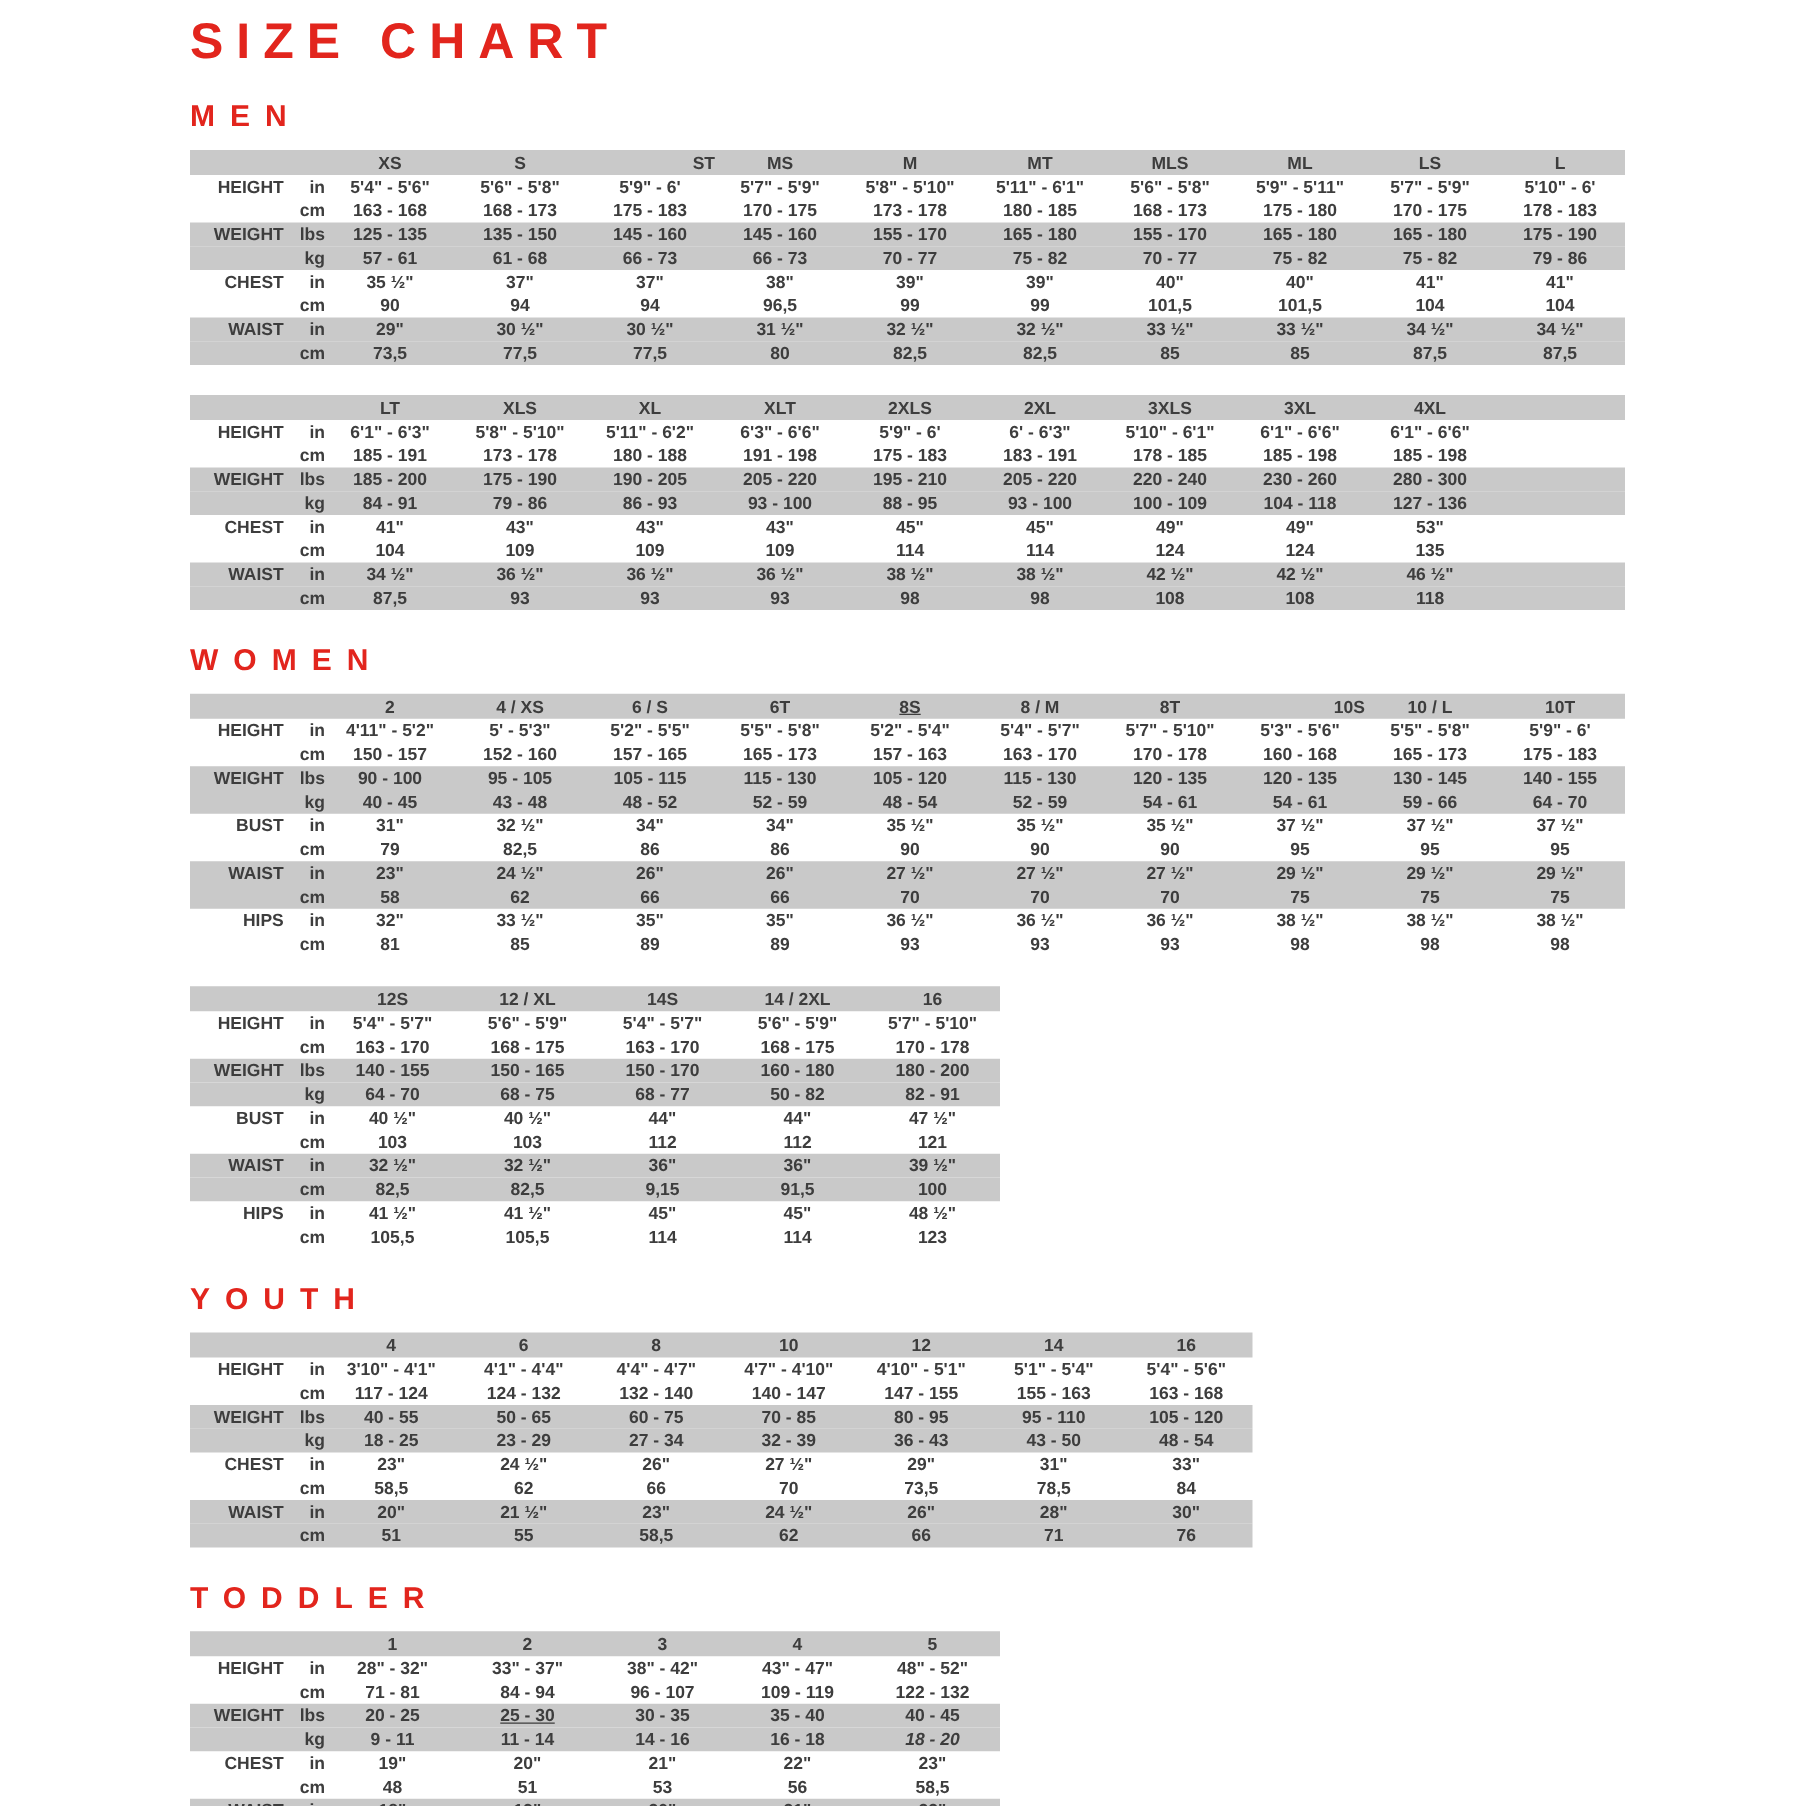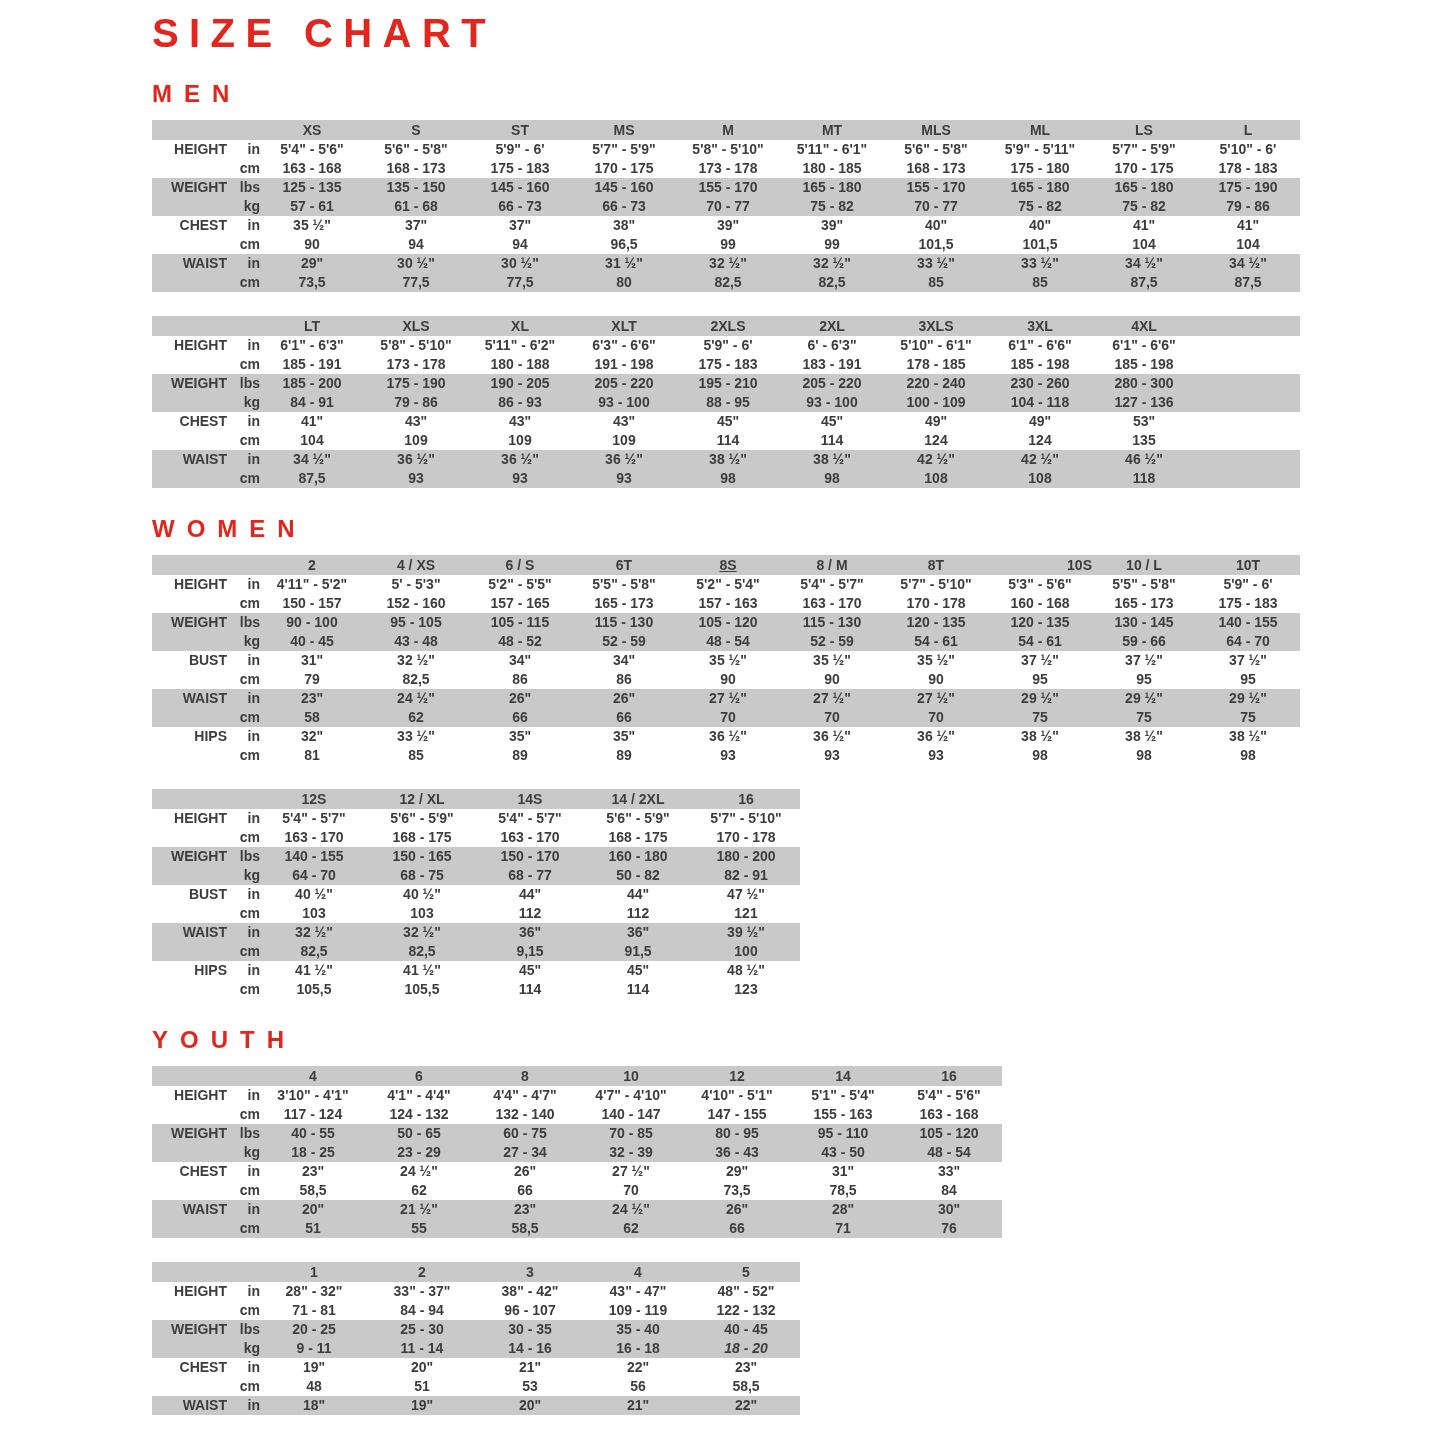--- a/index.html
+++ b/index.html
@@ -80,21 +80,21 @@
 
 <div class="content">
   <div class="page-title">SIZE CHART</div>
   <div id="sections-root">
       <div class="section-heading">MEN</div>
       <div class="size-table">
         <div class="trow thead">
           <div class="spacer"></div>
           <div class="cell" style="width: 104px;">XS</div>
           <div class="cell" style="width: 104px;">S</div>
-          <div class="cell" style="width: 104px;">ST</div>
+          <div class="cell" style="width: 104px; text-align: right;">ST</div>
           <div class="cell" style="width: 104px;">MS</div>
           <div class="cell" style="width: 104px;">M</div>
           <div class="cell" style="width: 104px;">MT</div>
           <div class="cell" style="width: 104px;">MLS</div>
           <div class="cell" style="width: 104px;">ML</div>
           <div class="cell" style="width: 104px;">LS</div>
           <div class="cell" style="width: 104px;">L</div>
         </div>
         <div class="trow">
           <div class="lbl">HEIGHT</div>
@@ -686,20 +686,21 @@
           <div class="unit">cm</div>
           <div class="cell" style="width: 106px;">51</div>
           <div class="cell" style="width: 106px;">55</div>
           <div class="cell" style="width: 106px;">58,5</div>
           <div class="cell" style="width: 106px;">62</div>
           <div class="cell" style="width: 106px;">66</div>
           <div class="cell" style="width: 106px;">71</div>
           <div class="cell" style="width: 106px;">76</div>
         </div>
       </div>
+      <div class="section-heading">TODDLER</div>
       <div class="size-table">
         <div class="trow thead">
           <div class="spacer"></div>
           <div class="cell" style="width: 108px;">1</div>
           <div class="cell" style="width: 108px;">2</div>
           <div class="cell" style="width: 108px;">3</div>
           <div class="cell" style="width: 108px;">4</div>
           <div class="cell" style="width: 108px;">5</div>
         </div>
         <div class="trow">
@@ -717,21 +718,21 @@
           <div class="cell" style="width: 108px;">71 - 81</div>
           <div class="cell" style="width: 108px;">84 - 94</div>
           <div class="cell" style="width: 108px;">96 - 107</div>
           <div class="cell" style="width: 108px;">109 - 119</div>
           <div class="cell" style="width: 108px;">122 - 132</div>
         </div>
         <div class="trow shade">
           <div class="lbl">WEIGHT</div>
           <div class="unit">lbs</div>
           <div class="cell" style="width: 108px;">20 - 25</div>
-          <div class="cell" style="width: 108px;">25 - 30</div>
+          <div class="cell" style="width: 108px; text-decoration: underline;">25 - 30</div>
           <div class="cell" style="width: 108px;">30 - 35</div>
           <div class="cell" style="width: 108px;">35 - 40</div>
           <div class="cell" style="width: 108px;">40 - 45</div>
         </div>
         <div class="trow shade">
           <div class="lbl"></div>
           <div class="unit">kg</div>
           <div class="cell" style="width: 108px;">9 - 11</div>
           <div class="cell" style="width: 108px;">11 - 14</div>
           <div class="cell" style="width: 108px;">14 - 16</div>

